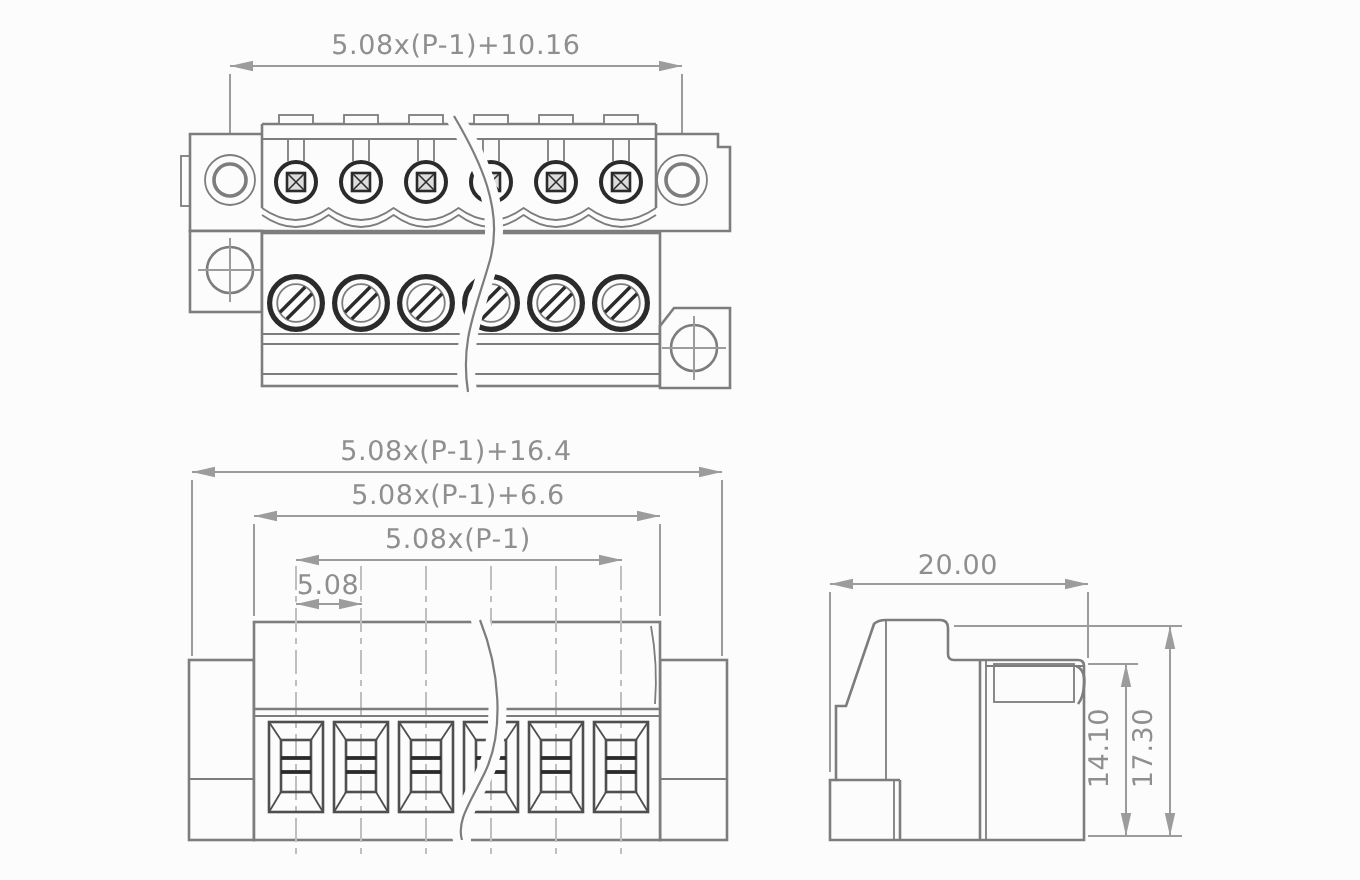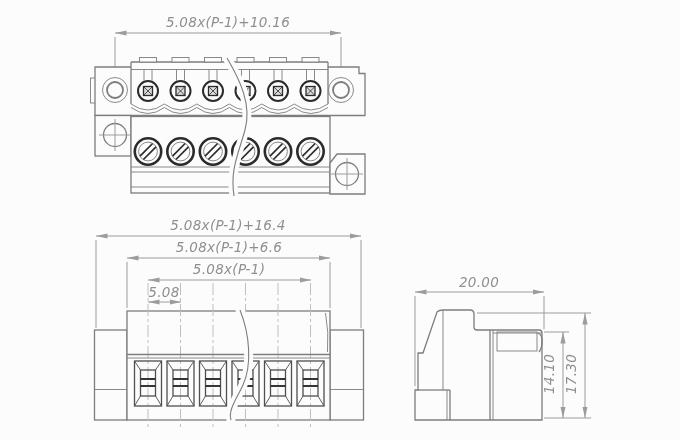--- a/index.html
+++ b/index.html
@@ -1,17 +1,17 @@
 <!DOCTYPE html>
 <html style="--bg: #fcfcfc; --outline: #7d7d7d; --dark: #2b2b2b; --medium: #4f4f4f; --dimension: #9c9c9c; --text: #8f8f8f; --centerline: #bfbfbf;"><head>
 <meta charset="utf-8">
 <style>
   html,body{margin:0;padding:0;}
   body{width:680px;height:440px;background:var(--bg,#fcfcfc);overflow:hidden;}
-  .stage{position:relative;width:680px;height:320px;font-style:italic;}
+  .stage{position:relative;width:680px;height:320px;}
   svg{display:block;}
   .ol{stroke:var(--outline);stroke-width:1.3;fill:none;}
   .olthin{stroke:var(--outline);stroke-width:0.9;fill:none;}
   .bgfill{fill:var(--bg);}
   .dk2{stroke:var(--dark);stroke-width:2;fill:var(--bg);}
   .dk26{stroke:var(--dark);stroke-width:2.6;fill:var(--bg);}
   .dk1{stroke:var(--dark);stroke-width:1.3;fill:#dcdcdc;}
   .dkthin{stroke:var(--dark);stroke-width:0.8;fill:none;}
   .dk16{stroke:var(--dark);stroke-width:1.7;fill:none;}
   .md{stroke:var(--medium);stroke-width:1.3;fill:none;}

